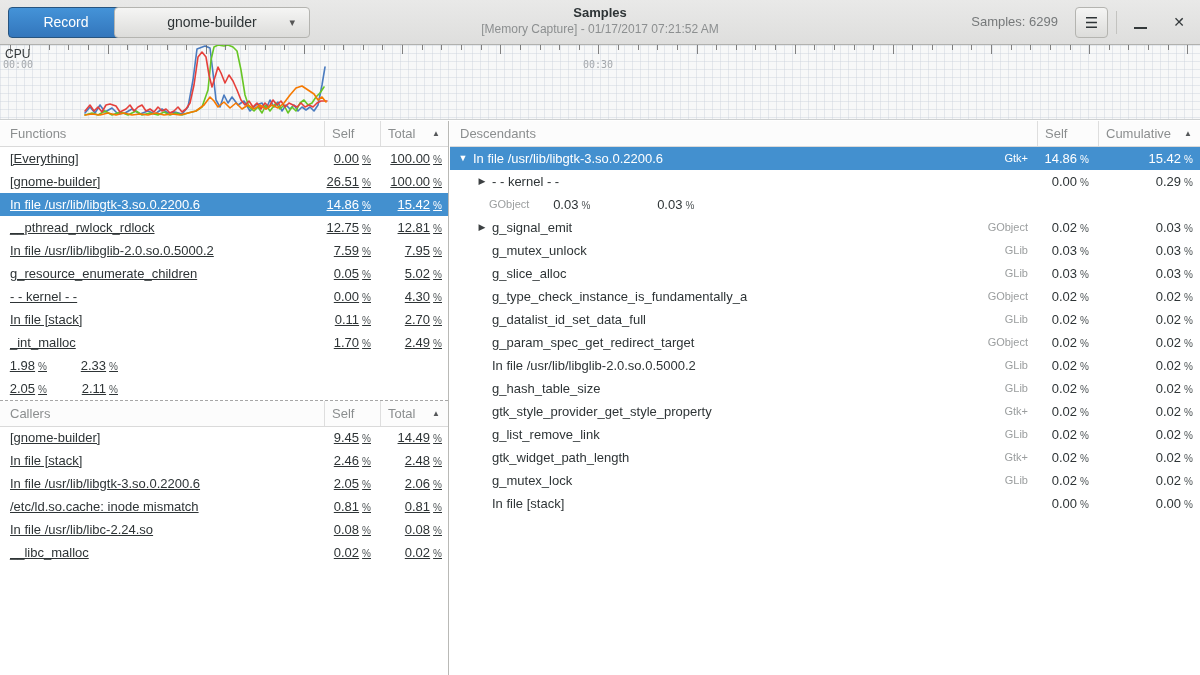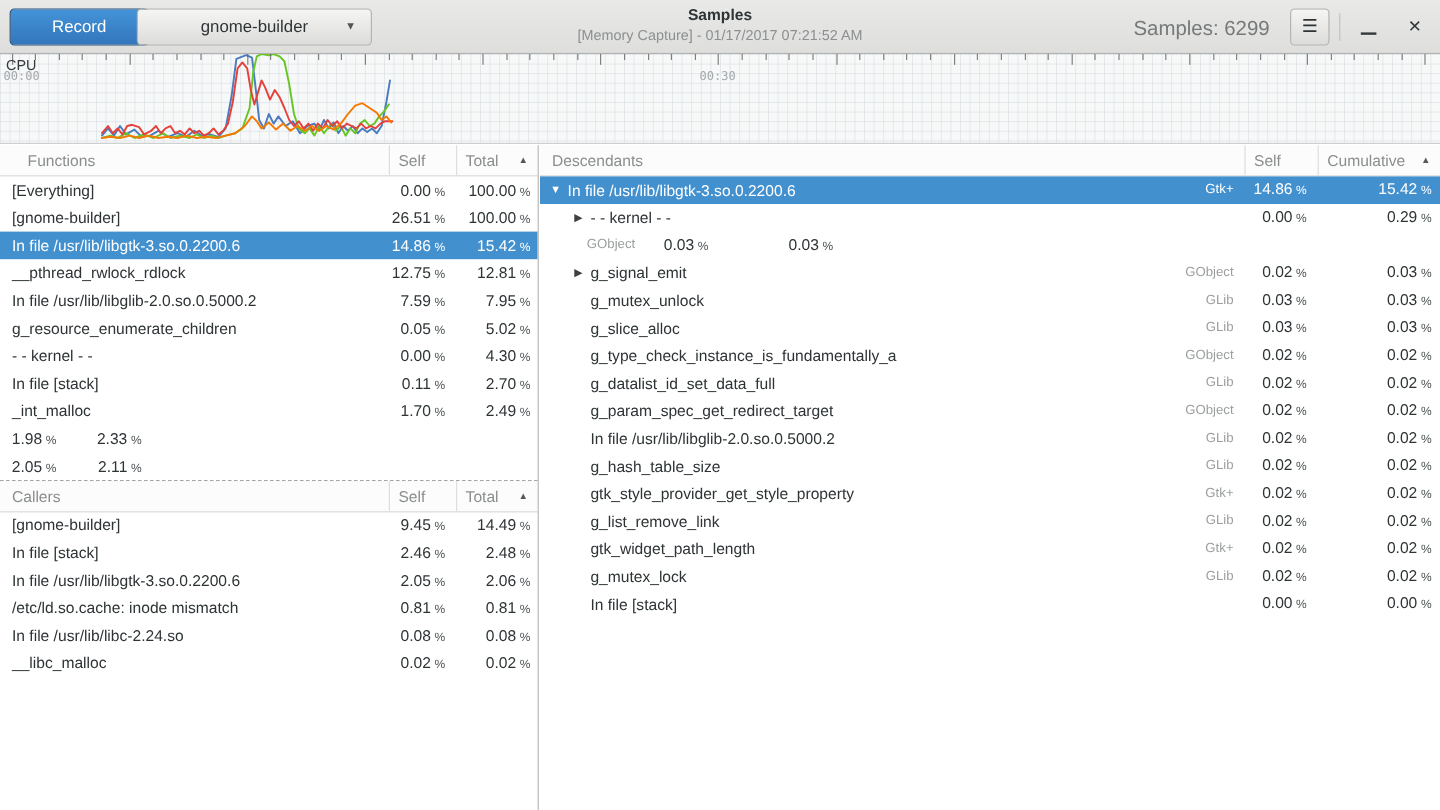--- a/index.html
+++ b/index.html
@@ -13,21 +13,21 @@
   .btn-record { position:absolute; left:8px; top:7px; width:116px; height:31px;
     background:linear-gradient(#4493d8,#3376bc); border:1px solid #27547f; border-radius:4px;
     color:#fff; font-size:14px; text-align:center; line-height:29px; cursor:pointer; }
   .btn-target { position:absolute; left:114px; top:7px; width:196px; height:31px;
     background:linear-gradient(#f5f5f4,#dcdcda); border:1px solid #b4b4b0; border-radius:4px;
     color:#2e3436; font-size:14px; line-height:29px; text-align:center; cursor:pointer; }
   .btn-target .arrow { position:absolute; right:14px; top:0; color:#555; font-size:11px; }
   #titles { position:absolute; left:400px; top:5px; width:400px; text-align:center; }
   #titles .t { font-size:13px; font-weight:bold; color:#2e3436; }
   #titles .st { font-size:12px; color:#8c8f90; margin-top:2px; }
-  #samples { position:absolute; right:142px; top:14px; font-size:17px; color:#76797a; }
+  #samples { position:absolute; right:142px; top:14px; font-size:13px; color:#76797a; }
   .btn-menu { position:absolute; right:92px; top:7px; width:33px; height:31px;
     background:linear-gradient(#f5f5f4,#dcdcda); border:1px solid #b4b4b0; border-radius:4px;
     text-align:center; line-height:29px; font-size:15px; color:#2e3436; cursor:pointer; }
   .hb-sep { position:absolute; right:83px; top:11px; width:1px; height:23px; background:#c3c3c0; }
   .btn-min { position:absolute; right:48px; top:12px; width:22px; height:22px; cursor:pointer; }
   .btn-min .bar { position:absolute; left:4px; bottom:5px; width:13px; height:2px; background:#34393b; }
   .btn-close { position:absolute; right:10px; top:11px; width:22px; height:22px; text-align:center;
     line-height:22px; font-size:14px; color:#34393b; cursor:pointer; }
 
   
@@ -51,35 +51,35 @@
 
   .thead { position:absolute; left:0; width:448px; height:26px; background:#fcfcfc;
     border-bottom:1px solid #dadada; display:flex; font-size:13px; color:#8b8e8f; }
   .thead .hname { flex:1; padding:5px 0 0 10px; }
   .thead .hcol { border-left:1px solid #dedede; padding-top:5px; position:relative; }
   .thead .hself { width:56px; padding-left:7px; }
   .thead .htotal { width:68px; padding-left:7px; }
   .sort { position:absolute; right:8px; top:8px; font-size:8px; color:#55585a; }
 
   .trow { position:relative; height:23px; display:flex; font-size:13px; color:#2e3436;
-    line-height:23px; cursor:default; }
+    line-height:23px; cursor:default;text-decoration:underline; }
   .trow .name { flex:1; padding-left:10px; white-space:nowrap; overflow:hidden; }
   .trow .num { text-align:right; }
   .trow .w-self { width:56px; padding-right:9px; }
   .trow .w-total { width:68px; padding-right:6px; }
   .pct { font-size:10px; margin-left:3px; color:#4e5456; }
   .trow.sel, .drow.sel { background:#4390cf; color:#fff; }
   .trow.sel .pct, .drow.sel .pct, .drow.sel .badge { color:#fff; }
 
   #functions-rows { position:absolute; top:26px; left:0; width:448px; }
   #paned-handle { position:absolute; top:279px; left:0; width:448px; height:0;
     border-top:1px dashed #a6a6a6; cursor:row-resize; }
   #callers-head { top:280px; }
   #callers-rows { position:absolute; top:305px; left:0; width:448px; }
-  #functions-head { top:0;padding-left:13px; }
+  #functions-head { top:0; }
 
   #right { position:absolute; left:450px; top:0; width:750px; height:396px; }
   .dthead { position:absolute; top:0; left:0; width:750px; height:26px; background:#fcfcfc;
     border-bottom:1px solid #dadada; display:flex; font-size:13px; color:#8b8e8f; }
   .dthead .hname { flex:1; padding:5px 0 0 10px; }
   .dthead .hcol { border-left:1px solid #dedede; padding-top:5px; position:relative; }
   .dthead .hself { width:61px; padding-left:7px; }
   .dthead .hcum { width:102px; padding-left:7px; }
   #desc-rows { position:absolute; top:26px; left:0; width:750px; }
   .drow { position:relative; height:23px; display:flex; align-items:center;

